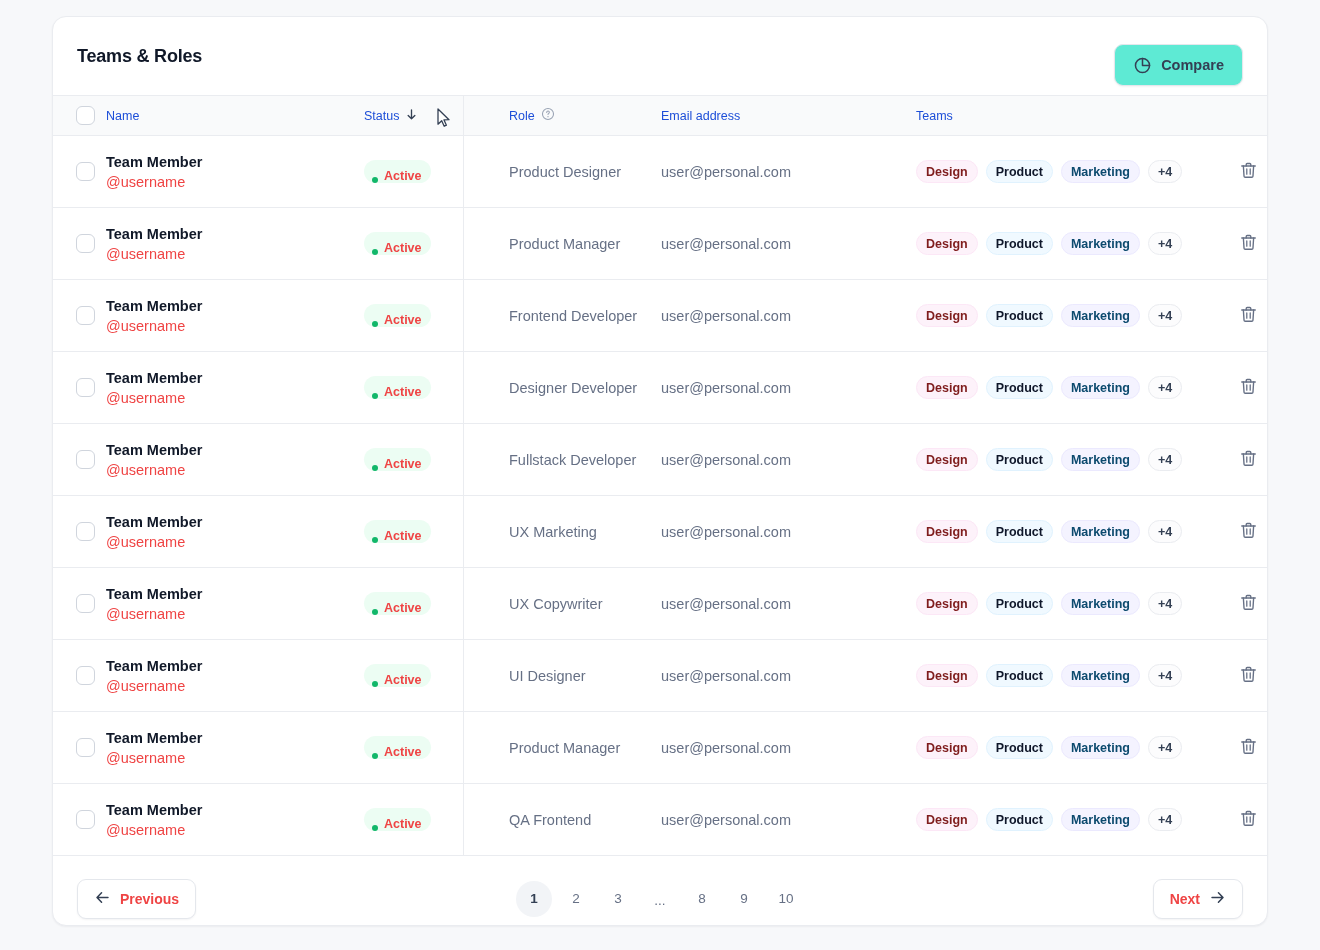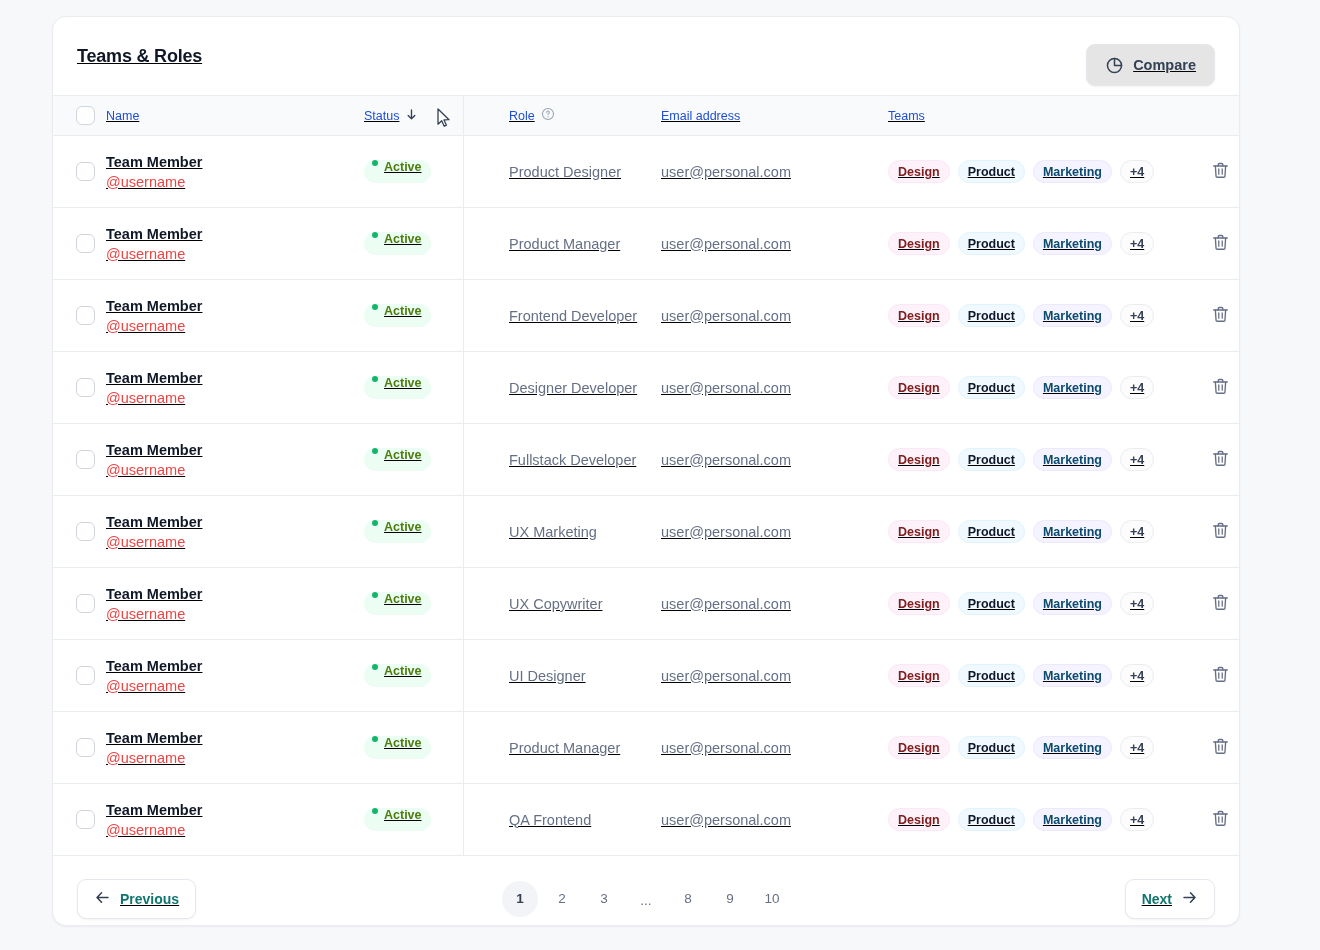--- a/index.html
+++ b/index.html
@@ -9,22 +9,21 @@
     height: 950px;
     background: #f7f8fa;
     font-family: "Liberation Sans", sans-serif;
     -webkit-font-smoothing: antialiased;
   }
 
   .page {
     width: 1320px;
     height: 950px;
     position: relative;
-    padding: 16px 80px 24px 52px;
-    text-decoration: underline;
+    padding: 16px 52px 24px 52px;
   }
 
   
   .card {
     background: #ffffff;
     border: 1px solid #eaecf0;
     border-radius: 14px;
     box-shadow: 0 1px 2px rgba(16,24,40,0.05);
     overflow: hidden;
     height: 910px;
@@ -46,21 +45,21 @@
     font-weight: bold;
     color: #101828;
     letter-spacing: -0.2px;
   }
   .compare-btn {
     display: inline-flex;
     align-items: center;
     gap: 9px;
     height: 42px;
     padding: 0 18px;
-    background: #e5e5e5;
+    background: #5eead4;
     border: 1px solid #e4e7ec;
     border-radius: 9px;
     box-shadow: 0 1px 2px rgba(16,24,40,0.05);
     font-size: 14.5px;
     font-weight: bold;
     color: #344054;
     cursor: pointer;
     white-space: nowrap;
     margin-top: 18px;
   }
@@ -97,21 +96,21 @@
     flex: none;
   }
   .row:last-of-type { border-bottom: 1px solid #eaecf0; }
 
   
   .c-check  { width: 53px; display:flex; align-items:center; justify-content:flex-start; padding-left: 23px; flex:none;}
   .c-name   { width: 258px; flex:none; }
   .c-status { width: 122px; flex:none; display:flex; align-items:center; }
   .c-role   { width: 175px; flex:none; padding-left: 23px;}
   .c-email  { width: 227px; flex:none; }
-  .c-teams  { width: 300px; flex:none; display:flex; align-items:center; gap:8px;}
+  .c-teams  { width: 300px; flex:none; display:flex; align-items:center; gap:8px;margin-left:28px;}
   .c-actions{ flex: 1 1 auto; display:flex; align-items:center; justify-content:flex-start; gap:22px; padding-left: 22px;}
 
   
   .vdiv {
     position: absolute;
     left: 410px;
     top: 0;
     bottom: 0;
     width: 1px;
     background: #eaecf0;
@@ -137,29 +136,29 @@
   }
   .name-sub {
     font-size: 14.5px;
     color: #ef4444;
     line-height: 20px;
   }
 
   
   .badge-active {
     display: inline-flex;
-    align-items: flex-start;
+    align-items: flex-end;
     gap: 6px;
     height: 23px;
     padding: 0 9px 0 8px;
     border-radius: 20px;
     background: #ecfdf3;
     font-size: 12.5px;
     font-weight: bold;
-    color: #4d7c0f;
+    color: #ef4444;
   }
   .dot { width: 6px; height: 6px; border-radius: 50%; background: #12b76a; flex:none; }
 
   .cell-text { font-size: 14.5px; color: #667085; white-space: nowrap; }
 
   
   .tag {
     display: inline-flex;
     align-items: center;
     height: 23px;
@@ -196,21 +195,21 @@
     align-items: center;
     gap: 9px;
     height: 40px;
     padding: 0 16px;
     background: #ffffff;
     border: 1px solid #e4e7ec;
     border-radius: 9px;
     box-shadow: 0 1px 2px rgba(16,24,40,0.05);
     font-size: 14px;
     font-weight: bold;
-    color: #0f766e;
+    color: #ef4444;
     cursor: pointer;
     white-space: nowrap;
   }
   .pages {
     position: absolute;
     left: 0; right: 0;
     display: flex;
     align-items: center;
     justify-content: center;
     gap: 6px;

